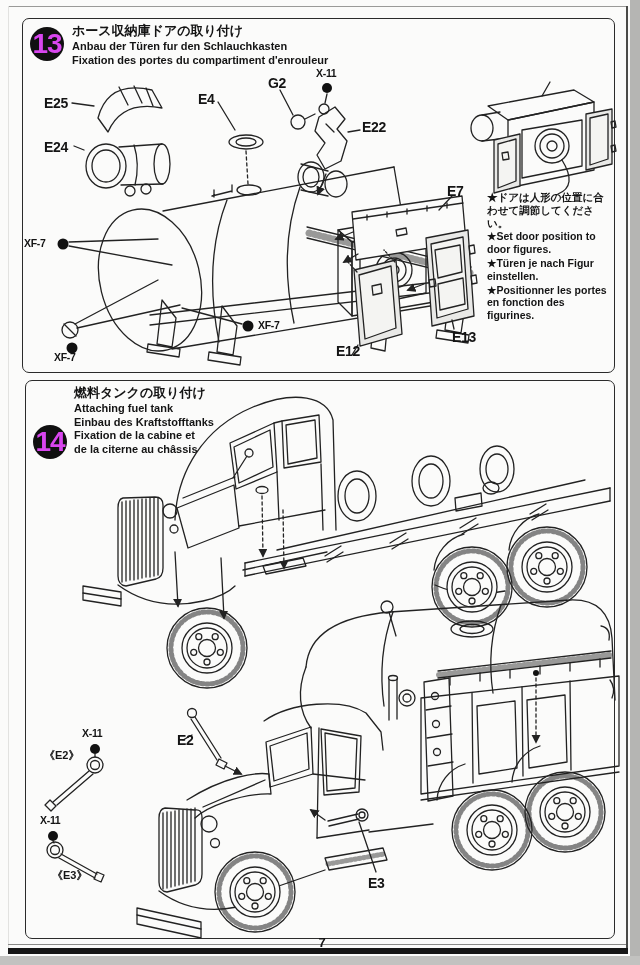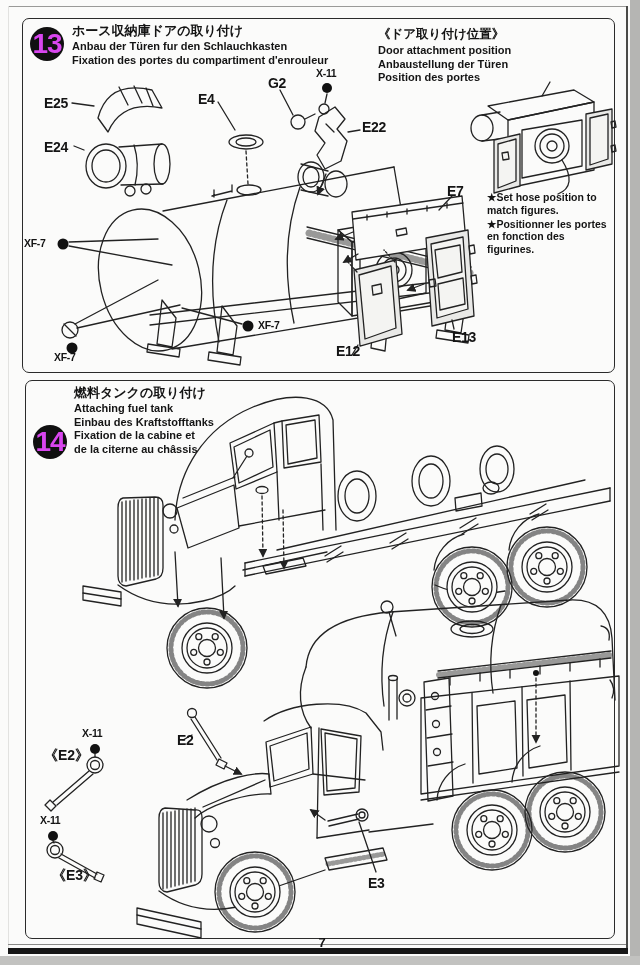--- a/index.html
+++ b/index.html
@@ -8,21 +8,21 @@
   .edge{position:absolute;}
   .frame{position:absolute;border:1.6px solid #2b2b2b;border-radius:7px;background:transparent;}
   .badge{position:absolute;width:34px;height:34px;border-radius:50%;background:#101010;color:#d946ef;
          display:flex;align-items:center;justify-content:center;
          font-weight:bold;font-size:28px;letter-spacing:-1px;}
   .hblock{position:absolute;}
   .h-ja{font-weight:bold;font-size:13px;line-height:15px;margin-bottom:2px;white-space:nowrap;}
   .h-sub{font-weight:bold;font-size:11px;line-height:13.5px;white-space:nowrap;}
   .plabel{position:absolute;font-weight:bold;font-size:14px;line-height:14px;white-space:nowrap;letter-spacing:-0.3px;}
   .slabel{position:absolute;font-weight:bold;font-size:10.5px;line-height:11px;white-space:nowrap;letter-spacing:-0.3px;}
-  .bracketlabel{position:absolute;font-weight:bold;font-size:14px;line-height:14px;white-space:nowrap;}
+  .bracketlabel{position:absolute;font-weight:bold;font-size:11px;line-height:14px;white-space:nowrap;}
   .note{position:absolute;left:487px;top:191px;width:127px;font-weight:bold;font-size:10.5px;line-height:12.8px;}
   .note div{margin:0 0 1px 0;}
   .pagenum{position:absolute;left:300px;top:935px;width:44px;text-align:center;
            font-weight:bold;font-size:13px;}
   svg{position:absolute;overflow:visible;}
   .ink{stroke:#222;fill:none;stroke-width:1.3;stroke-linecap:round;stroke-linejoin:round;}
 </style>
 </head>
 <body>
 
@@ -39,29 +39,25 @@
   <div class="frame" style="left:22px;top:18px;width:591px;height:353px;"></div>
 
   <div class="badge" style="left:30px;top:27px;">13</div>
 
   <div class="hblock" style="left:72px;top:23px;">
     <div class="h-ja">ホース収納庫ドアの取り付け</div>
     <div class="h-sub">Anbau der Türen fur den Schlauchkasten</div>
     <div class="h-sub">Fixation des portes du compartiment d'enrouleur</div>
   </div>
 
-  <div class="hblock" style="left:378px;top:27px;">
-    <div class="h-ja" style="font-size:12.5px;">《ドア取り付け位置》</div>
-    <div class="h-sub">Door attachment position</div>
-    <div class="h-sub">Anbaustellung der Türen</div>
-    <div class="h-sub">Position des portes</div>
-  </div>
 
   <div class="note">
-    <div>★Set hose position to match figures.</div>
+    <div>★ドアは人形の位置に合わせて調節してください。</div>
+    <div>★Set door position to door figures.</div>
+    <div>★Türen je nach Figur einstellen.</div>
     <div>★Positionner les portes en fonction des figurines.</div>
   </div>
 
   <svg style="left:22px;top:18px;" width="591" height="353" viewBox="0 0 591 353">
     <defs>
       <marker id="ah13" viewBox="0 0 10 10" refX="8" refY="5" markerWidth="7" markerHeight="7" orient="auto">
         <path d="M0,0 L10,5 L0,10 z" fill="#222"></path>
       </marker>
     </defs>
     <g class="ink">

